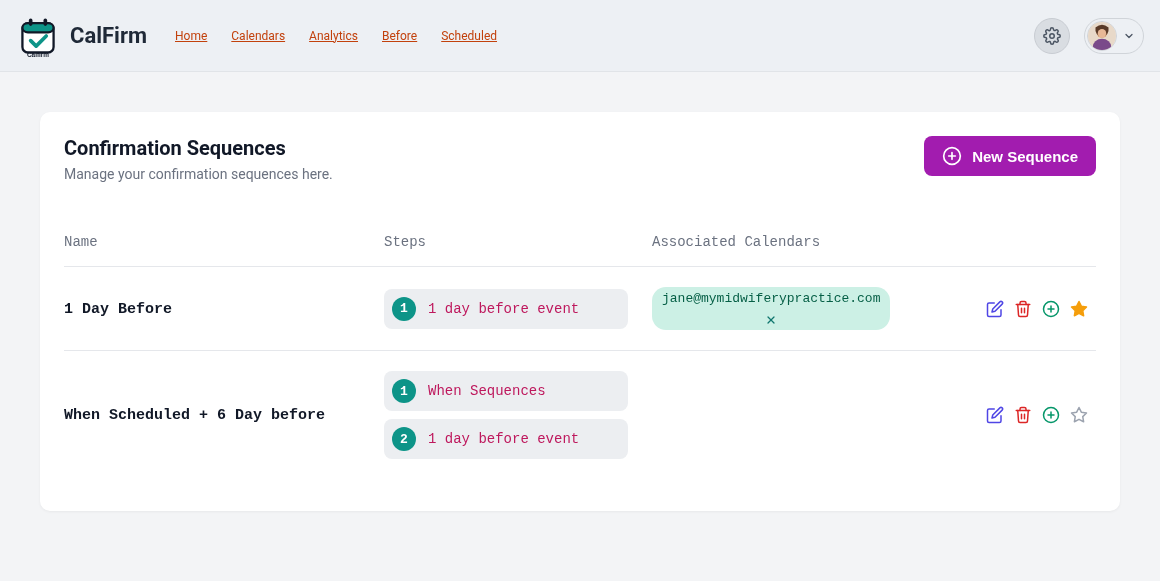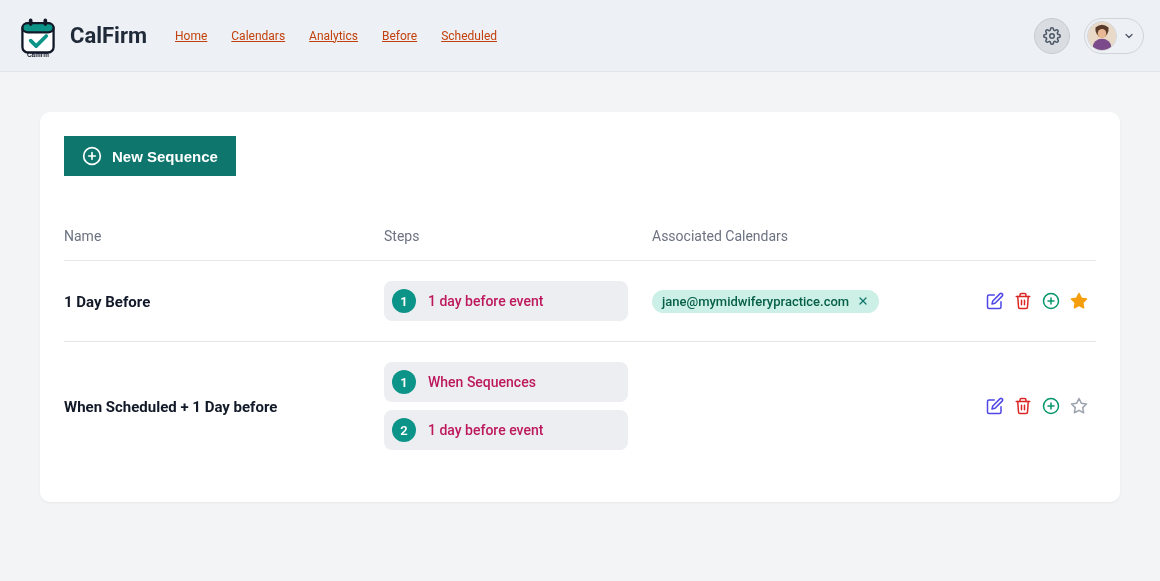--- a/index.html
+++ b/index.html
@@ -47,26 +47,26 @@
     }
     .page { padding: 40px; }
     .card {
       background: #fff; border-radius: 10px; padding: 24px 24px 32px;
       box-shadow: 0 1px 3px rgba(0,0,0,0.05);
     }
     .card-header { display: flex; align-items: flex-start; justify-content: space-between; margin-bottom: 52px; }
     .title { font-size: 20px; font-weight: 700; color: #111827; margin-bottom: 6px; }
     .subtitle { font-size: 14px; color: #6b7280; }
     .new-btn {
-      background: #0f766e; color: #fff; border: none; border-radius: 0;
+      background: #a21caf; color: #fff; border: none; border-radius: 8px;
       padding: 10px 18px; font-size: 15px; font-weight: 600;
       display: flex; align-items: center; gap: 10px; cursor: pointer;
     }
     .new-btn svg { stroke: #fff; }
-    table { width: 100%; border-collapse: collapse; }
+    table { width: 100%; border-collapse: collapse; font-family: Liberation Mono, monospace; }
     th {
       text-align: left; font-size: 14px; font-weight: 400; color: #6b7280;
       padding: 0 8px 16px 0; border-bottom: 1px solid #e5e7eb;
     }
     th:first-child, td:first-child { padding-left: 0; }
     td { padding: 20px 8px 20px 0; border-bottom: 1px solid #e5e7eb; vertical-align: middle; }
     tbody tr:last-child td { border-bottom: none; }
     .seq-name { font-size: 15px; font-weight: 700; color: #111827; margin-top: 34px; }
     .step-pill {
       display: inline-flex; align-items: center; gap: 12px;
@@ -76,21 +76,21 @@
     .step-num {
       width: 24px; height: 24px; border-radius: 50%; background: #0d9488;
       color: #fff; font-size: 13px; font-weight: 600;
       display: flex; align-items: center; justify-content: center;
     }
     .step-label { font-size: 14px; color: #be185d; font-weight: 500; }
     .steps-col { display: flex; flex-direction: column; gap: 8px; align-items: flex-start; }
     .cal-chip {
       display: inline-flex; align-items: center; gap: 8px;
       background: #ccf0e5; border-radius: 14px; padding: 4px 10px;
-      font-size: 13px; color: #065f46; font-weight: 500;
+      font-size: 13px; color: #065f46; font-weight: 500; flex-direction: column;
     }
     .cal-x { cursor: pointer; color: #0f766e; display:flex; }
     .actions { display: flex; align-items: center; gap: 10px; justify-content: flex-end; }
     .act-btn { cursor: pointer; display: flex; }
     .col-name { width: 320px; }
     .col-steps { width: 268px; margin-left: 48px; }
     .col-cal { width: auto; }
     .col-actions { width: 160px; }
   </style>
 </head>
@@ -135,20 +135,24 @@
       <svg width="12" height="12" viewBox="0 0 24 24" fill="none" stroke="#4b5563" stroke-width="2.5" stroke-linecap="round" stroke-linejoin="round">
         <polyline points="6 9 12 15 18 9"></polyline>
       </svg>
     </div>
   </div>
 </div>
 
 <div class="page">
   <div class="card">
     <div class="card-header">
+      <div>
+        <div class="title">Confirmation Sequences</div>
+        <div class="subtitle">Manage your confirmation sequences here.</div>
+      </div>
       <button class="new-btn">
         <svg width="20" height="20" viewBox="0 0 24 24" fill="none" stroke="currentColor" stroke-width="2" stroke-linecap="round" stroke-linejoin="round">
           <circle cx="12" cy="12" r="10"></circle>
             <line x1="12" y1="8" x2="12" y2="16"></line>
             <line x1="8" y1="12" x2="16" y2="12"></line>
         </svg>
         <span>New Sequence</span>
       </button>
     </div>
 
@@ -210,21 +214,21 @@
               <span class="act-btn">
                 <svg width="18" height="18" viewBox="0 0 24 24" fill="#f59e0b" stroke="#f59e0b" stroke-width="2" stroke-linecap="round" stroke-linejoin="round">
                     <polygon points="12 2 15.09 8.26 22 9.27 17 14.14 18.18 21.02 12 17.77 5.82 21.02 7 14.14 2 9.27 8.91 8.26 12 2"></polygon>
                   </svg>
               </span>
             </div>
           </td>
         </tr>
 
         <tr>
-          <td><span class="seq-name">When Scheduled + 1 Day before</span></td>
+          <td><span class="seq-name">When Scheduled + 6 Day before</span></td>
           <td>
             <div class="steps-col">
               <div class="step-pill">
                 <span class="step-num">1</span>
                 <span class="step-label">When Sequences</span>
               </div>
               <div class="step-pill">
                 <span class="step-num">2</span>
                 <span class="step-label">1 day before event</span>
               </div>

